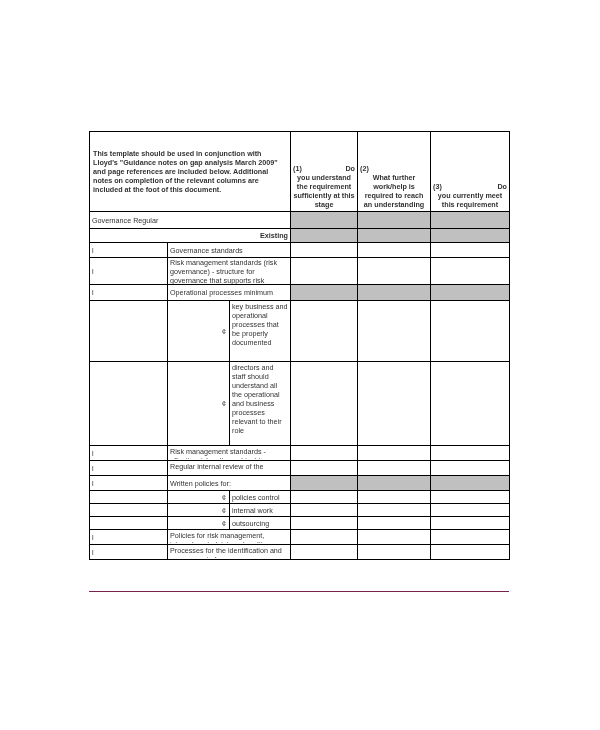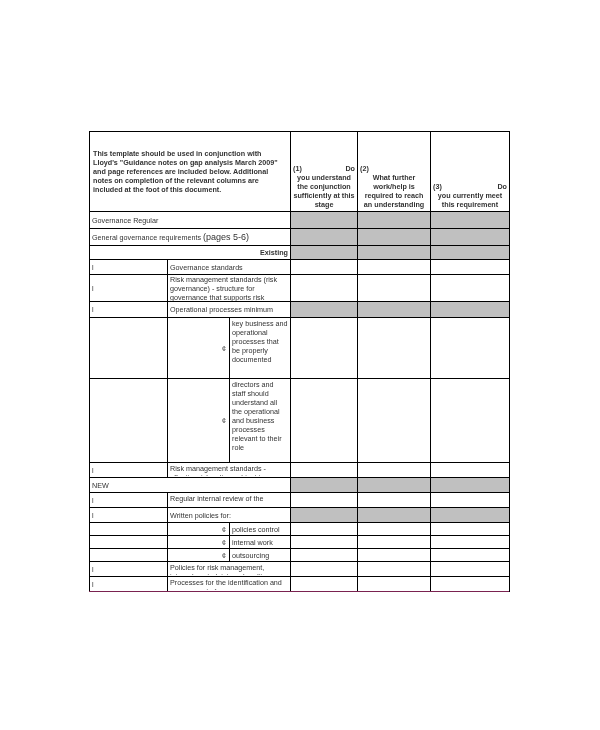--- a/index.html
+++ b/index.html
@@ -39,21 +39,21 @@
   </colgroup>
 
   <tbody>
         <tr style="height:80px">
     <td colspan="3" class="hdr-intro">This template should be used in conjunction with Lloyd's "Guidance notes on gap analysis March 2009" and page references are included below. Additional notes on completion of the relevant columns are included at the foot of this document.</td>
     <td class="hdr-col">
       <div class="num">
               <span>(1)</span>
               <span>Do</span>
             </div>
-      <div>you understand the conjunction sufficiently at this stage</div>
+      <div>you understand the requirement sufficiently at this stage</div>
     </td>
     <td class="hdr-col">
       <div style="text-align:left">(2)</div>
       <div>What further work/help is required to reach an understanding</div>
     </td>
     <td class="hdr-col">
       <div class="num">
               <span>(3)</span>
               <span>Do</span>
             </div>
@@ -61,26 +61,20 @@
     </td>
   </tr>
 
   <tr style="height:17px">
     <td colspan="3">Governance Regular</td>
     <td class="shade"></td>
     <td class="shade"></td>
     <td class="shade"></td>
   </tr>
 
-  <tr style="height:17px">
-    <td colspan="3"><span>General governance requirements</span> <span class="pages">(pages 5-6)</span></td>
-    <td class="shade"></td>
-    <td class="shade"></td>
-    <td class="shade"></td>
-  </tr>
 
   <tr style="height:14px">
     <td colspan="3" class="sec-bold">Existing</td>
     <td class="shade"></td>
     <td class="shade"></td>
     <td class="shade"></td>
   </tr>
 
   <tr style="height:15px">
     <td class="bullet">l</td>
@@ -131,26 +125,20 @@
   <tr style="height:15px">
     <td class="bullet">l</td>
     <td colspan="2" class="cut">
             <div style="height:12px;overflow:hidden">Risk management standards - effective risk policy, subject to</div>
           </td>
     <td></td>
     <td></td>
     <td></td>
   </tr>
 
-  <tr style="height:15px">
-    <td colspan="3">NEW</td>
-    <td class="shade"></td>
-    <td class="shade"></td>
-    <td class="shade"></td>
-  </tr>
 
   <tr style="height:15px">
     <td class="bullet">l</td>
     <td colspan="2" class="cut">
             <div style="height:12px;overflow:hidden">Regular internal review of the governance</div>
           </td>
     <td></td>
     <td></td>
     <td></td>
   </tr>

